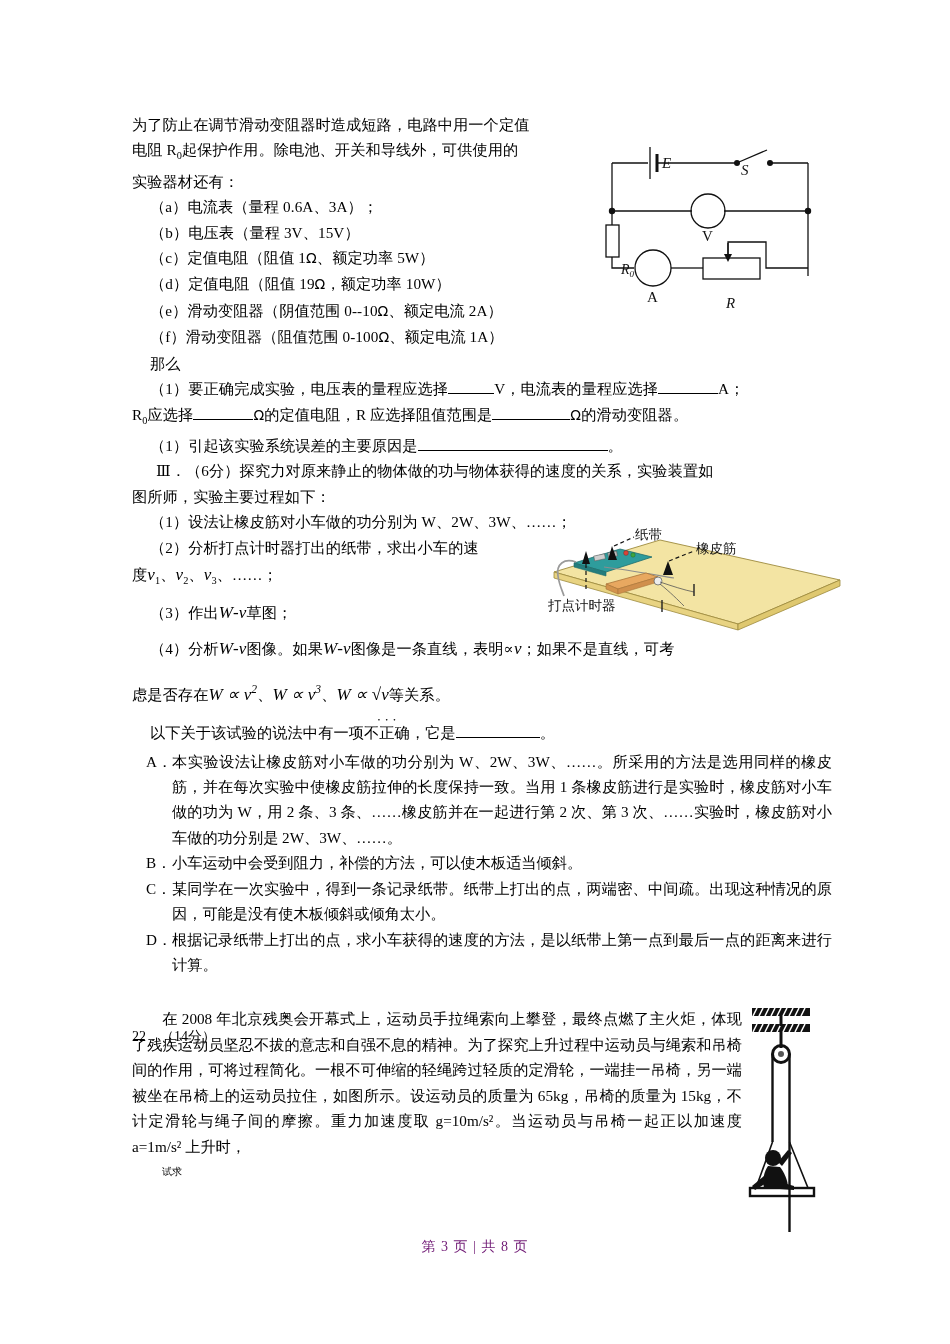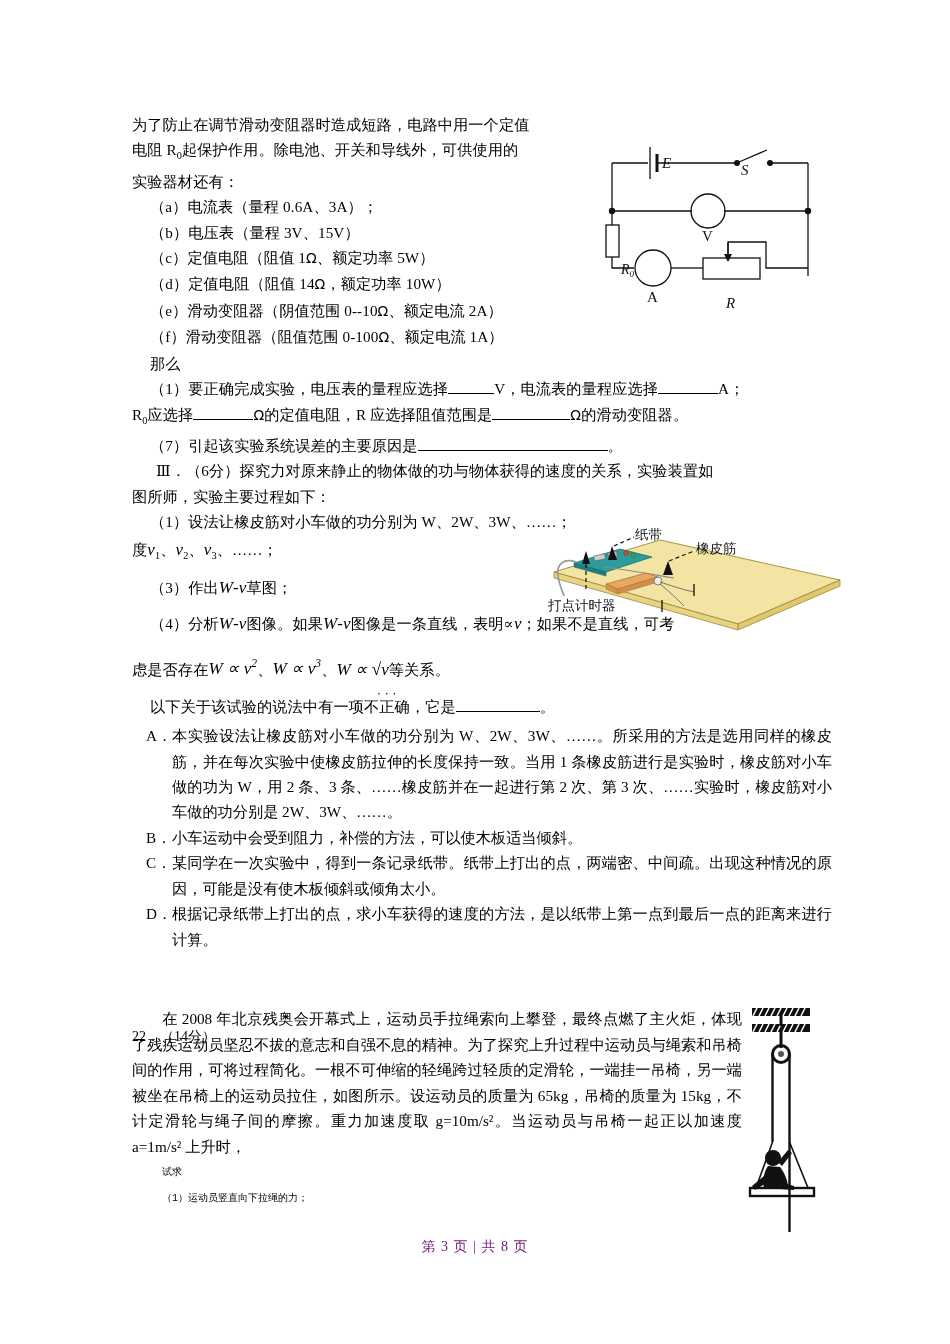--- a/index.html
+++ b/index.html
@@ -138,34 +138,35 @@
 
   <div class="content">
 
     <div class="ln">为了防止在调节滑动变阻器时造成短路，电路中用一个定值</div>
     <div class="ln"><span>电阻 R</span><sub>0</sub><span>起保护作用。除电池、开关和导线外，可供使用的</span></div>
     <div class="ln">实验器材还有：</div>
 
     <div class="ln"><span class="sp" style="width:18px"></span><span>（a）</span><span>电流表（量程 0.6A、3A）；</span></div>
     <div class="ln"><span class="sp" style="width:18px"></span><span>（b）</span><span>电压表（量程 3V、15V）</span></div>
     <div class="ln"><span class="sp" style="width:18px"></span><span>（c）</span><span>定值电阻（阻值 1</span><span class="omega">Ω</span><span>、额定功率 5W）</span></div>
-    <div class="ln"><span class="sp" style="width:18px"></span><span>（d）</span><span>定值电阻（阻值 14</span><span class="omega">Ω</span><span>，额定功率 10W）</span></div>
+    <div class="ln"><span class="sp" style="width:18px"></span><span>（d）</span><span>定值电阻（阻值 19</span><span class="omega">Ω</span><span>，额定功率 10W）</span></div>
     <div class="ln"><span class="sp" style="width:18px"></span><span>（e）</span><span>滑动变阻器（阴值范围 0--10</span><span class="omega">Ω</span><span>、额定电流 2A）</span></div>
     <div class="ln"><span class="sp" style="width:18px"></span><span>（f）</span><span>滑动变阻器（阻值范围 0-100</span><span class="omega">Ω</span><span>、额定电流 1A）</span></div>
 
     <div class="ln"><span class="sp" style="width:18px"></span><span>那么</span></div>
 
     <div class="ln"><span class="sp" style="width:18px"></span><span>（1）要正确完成实验，电压表的量程应选择</span><span class="blank-s"></span><span>V，电流表的量程应选择</span><span class="blank-m"></span><span>A；</span></div>
     <div class="ln"><span>R</span><sub>0</sub><span>应选择</span><span class="blank-m"></span><span class="omega">Ω</span><span>的定值电阻，R 应选择阻值范围是</span><span class="blank-l"></span><span class="omega">Ω</span><span>的滑动变阻器。</span></div>
 
-    <div class="ln"><span class="sp" style="width:18px"></span><span>（7）引起该实验系统误差的主要原因是</span><span class="blank-xl"></span><span>。</span></div>
+    <div class="ln"><span class="sp" style="width:18px"></span><span>（1）引起该实验系统误差的主要原因是</span><span class="blank-xl"></span><span>。</span></div>
 
     <div class="ln"><span class="sp" style="width:24px"></span><span>Ⅲ．（6分）探究力对原来静止的物体做的功与物体获得的速度的关系，实验装置如</span></div>
     <div class="ln">图所师，实验主要过程如下：</div>
     <div class="ln"><span class="sp" style="width:18px"></span><span>（1）设法让橡皮筋对小车做的功分别为 W、2W、3W、……；</span></div>
+    <div class="ln"><span class="sp" style="width:18px"></span><span>（2）分析打点计时器打出的纸带，求出小车的速</span></div>
     <div class="ln" style="line-height:30px"><span>度</span><span class="mathv bigm">v</span><sub>1</sub>、<span class="mathv bigm">v</span><sub>2</sub>、<span class="mathv bigm">v</span><sub>3</sub><span>、……；</span></div>
     <div class="ln" style="line-height:34px"><span class="sp" style="width:18px"></span><span>（3）作出</span><span class="mathv bigm">W‑v</span><span>草图；</span></div>
     <div class="ln" style="line-height:38px"><span class="sp" style="width:18px"></span><span>（4）分析</span><span class="mathv bigm">W‑v</span><span>图像。如果</span><span class="mathv bigm">W‑v</span><span>图像是一条直线，表明∝</span><span class="mathv bigm">v</span><span>；如果不是直线，可考</span></div>
     <div class="ln" style="line-height:44px"><span>虑是否存在</span><span class="mathv bigm"><span>W ∝ v</span><sup>2</sup></span>、<span class="mathv bigm"><span>W ∝ v</span><sup>3</sup></span>、<span class="mathv bigm">W ∝ √v</span><span>等关系。</span></div>
 
     <div class="ln" style="line-height:32px"><span class="sp" style="width:18px"></span><span>以下关于该试验的说法中有一项</span><span class="dotmark">不正确</span><span>，它是</span><span class="blank-q"></span><span>。</span></div>
 
     <div class="opt">
         <div class="opt-k">A．</div>
         <div class="opt-b">本实验设法让橡皮筋对小车做的功分别为 W、2W、3W、……。所采用的方法是选用同样的橡皮筋，并在每次实验中使橡皮筋拉伸的长度保持一致。当用 1 条橡皮筋进行是实验时，橡皮筋对小车做的功为 W，用 2 条、3 条、……橡皮筋并在一起进行第 2 次、第 3 次、……实验时，橡皮筋对小车做的功分别是 2W、3W、……。</div>
@@ -182,21 +183,20 @@
         <div class="opt-k">D．</div>
         <div class="opt-b">根据记录纸带上打出的点，求小车获得的速度的方法，是以纸带上第一点到最后一点的距离来进行计算。</div>
       </div>
 
   </div>
 
   <div class="q22head">22．（14分）</div>
   <div class="q22body"><span style="display:inline-block;width:30px"></span><span>在 2008 年北京残奥会开幕式上，运动员手拉绳索向上攀登，最终点燃了主火炬，体现了残疾运动员坚忍不拔的意志和自强不息的精神。为了探究上升过程中运动员与绳索和吊椅间的作用，可将过程简化。一根不可伸缩的轻绳跨过轻质的定滑轮，一端挂一吊椅，另一端被坐在吊椅上的运动员拉住，如图所示。设运动员的质量为 65kg，吊椅的质量为 15kg，不计定滑轮与绳子间的摩擦。重力加速度取 g=10m/s²。当运动员与吊椅一起正以加速度 a=1m/s² 上升时，</span></div>
   <div class="q22tail">
     <div class="pad2">试求</div>
-    <div class="pad2">（1）运动员竖直向下拉绳的力；</div>
   </div>
 
   <svg id="circuit" viewBox="0 0 252 196">
     <g stroke="#111" stroke-width="1.3" fill="none">
 
       <path d="M12,41 L48,41"></path>
 
       <line x1="50" y1="25" x2="50" y2="57" stroke-width="1.3"></line>
       <line x1="57" y1="32" x2="57" y2="50" stroke-width="3"></line>
 

